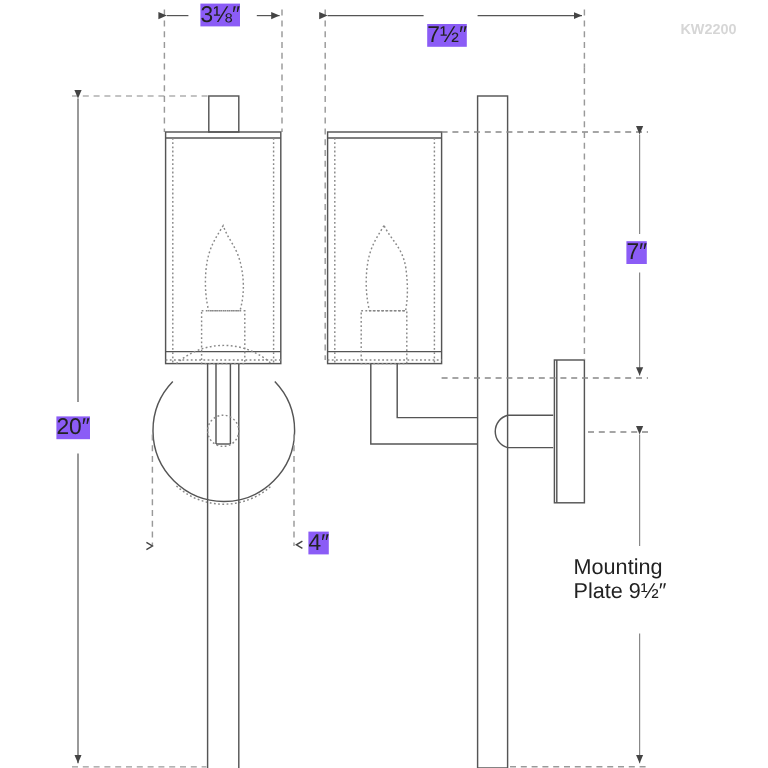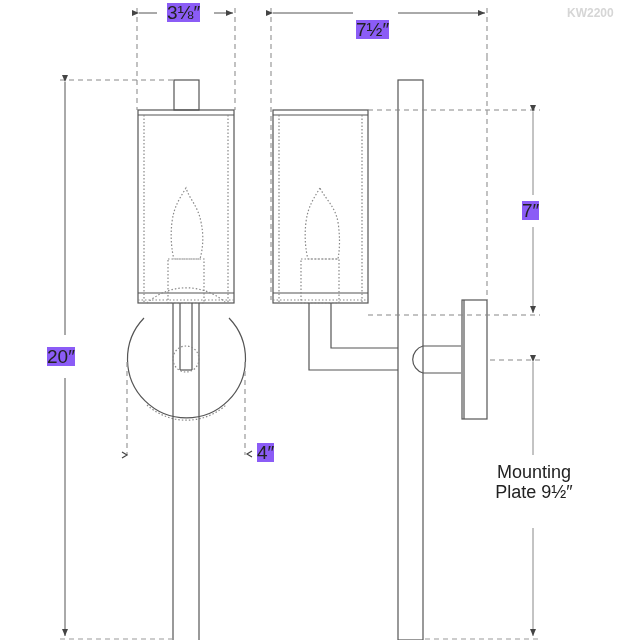--- a/index.html
+++ b/index.html
@@ -3,21 +3,21 @@
 <meta charset="utf-8">
 <style>
   html, body { margin:0; padding:0; background:#ffffff; }
   body { width:640px; height:640px; position:relative; overflow:hidden;
          font-family: "Liberation Sans", sans-serif; }
   #canvas { position:absolute; left:0; top:0; width:640px; height:640px; }
   .lbl { position:absolute; color:#222; font-family:"Liberation Sans", sans-serif;
          background:#8b5cf6; line-height:1; white-space:nowrap; }
   .dim { font-size:19px; }
   .wm { position:absolute; color:#d6d6d6; font-size:12px; font-weight:bold; }
-  .multi { text-align:center; font-size:18px; line-height:20px; background:#fff; }
+  .multi { font-size:18px; line-height:20px; background:#fff; }
 </style>
 </head>
 <body>
 
 <svg id="canvas" viewBox="0 0 640 640" xmlns="http://www.w3.org/2000/svg">
   <defs>
     <marker id="arr" markerWidth="8" markerHeight="8" refX="7" refY="4" orient="auto">
       <path d="M0,1 L7,4 L0,7 z" fill="#444"></path>
     </marker>
   </defs>
@@ -113,21 +113,21 @@
     <line x1="533" y1="112" x2="533" y2="195" marker-start="url(#arr)"></line>
     <line x1="533" y1="227" x2="533" y2="313" marker-end="url(#arr)"></line>
   </g>
 
   <g stroke="#888" stroke-width="1">
     <line x1="533" y1="362" x2="533" y2="455" marker-start="url(#arr)"></line>
     <line x1="533" y1="528" x2="533" y2="636" marker-end="url(#arr)"></line>
   </g>
 </svg>
 
-<div class="wm" style="left:567px;top:6px;">KW2200</div>
+<div class="wm" style="left:567px;top:17px;">KW2200</div>
 
 <div class="lbl dim" style="left:167px;top:3px;">3⅛″</div>
 <div class="lbl dim" style="left:356px;top:20px;">7½″</div>
 <div class="lbl dim" style="left:47px;top:347px;">20″</div>
 <div class="lbl dim" style="left:522px;top:201px;">7″</div>
 <div class="lbl dim" style="left:257px;top:443px;">4″</div>
 
 <div class="lbl multi" style="left:478px;top:462px;width:112px;">
   <div>Mounting</div>
   <div>Plate 9½″</div>

